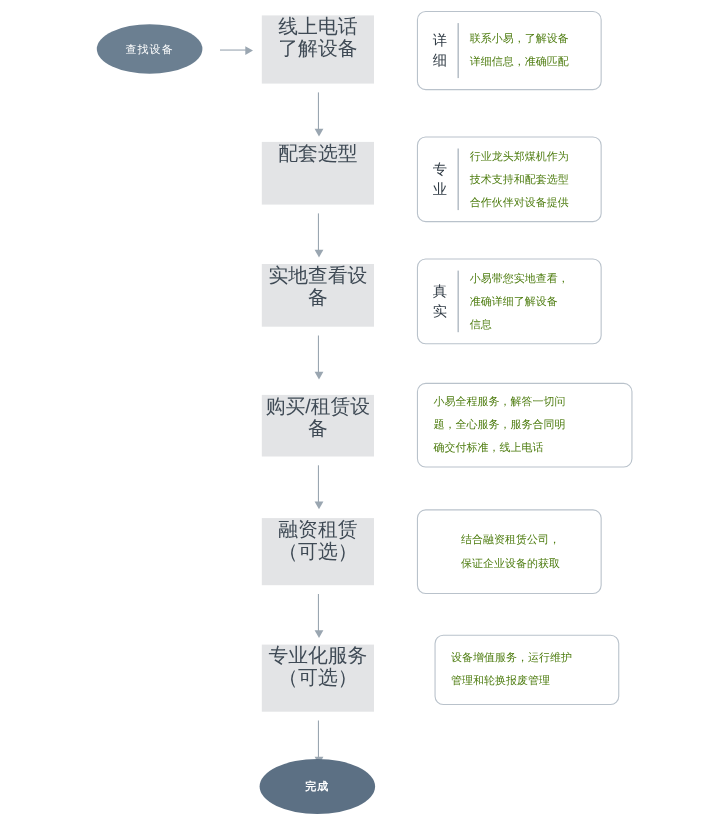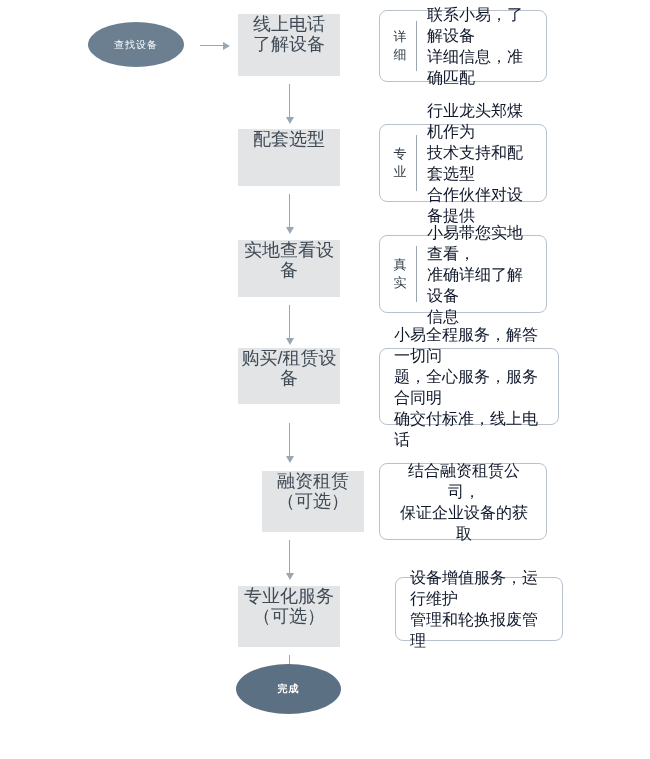--- a/index.html
+++ b/index.html
@@ -73,23 +73,23 @@
     margin-right: 8px;
   }
   .note-sep {
     width: 1px;
     align-self: stretch;
     background: #9aa6b1;
     margin: 2px 10px 2px 0;
     flex: 0 0 1px;
   }
   .note-text {
-    font-size: 16px;
+    font-size: 10px;
     line-height: 21px;
-    color: #0f172a;
+    color: #4d7c0f;
     flex: 1 1 auto;
   }
   .note.plain .note-text {
     padding-left: 2px;
   }
   
   .arrow-v {
     position: absolute;
     width: 1px;
     background: #9aa6b1;
@@ -186,36 +186,36 @@
     <div class="note-sep"></div>
     <div class="note-text">
       <div>小易带您实地查看，</div>
       <div>准确详细了解设备</div>
       <div>信息</div>
     </div>
   </div>
 
   <div class="arrow-v" style="left:289px; top:305px; height:34px;"></div>
 
-  <div class="node box" style="left:238px; top:348px; width:102px; height:56px;">
+  <div class="node box" style="left:238px; top:359px; width:102px; height:56px;">
     <div>
       <div>购买/租赁设备</div>
     </div>
   </div>
-  <div class="node note plain" style="left:379px; top:348px; width:180px; height:77px;">
+  <div class="node note plain" style="left:379px; top:348px; width:196px; height:77px;">
     <div class="note-text">
       <div>小易全程服务，解答一切问</div>
       <div>题，全心服务，服务合同明</div>
       <div>确交付标准，线上电话</div>
     </div>
   </div>
 
   <div class="arrow-v" style="left:289px; top:423px; height:34px;"></div>
 
-  <div class="node box" style="left:238px; top:471px; width:102px; height:61px;margin-left:24px;">
+  <div class="node box" style="left:238px; top:471px; width:102px; height:61px;">
     <div>
       <div>融资租赁</div>
       <div>（可选）</div>
     </div>
   </div>
   <div class="node note plain" style="left:379px; top:463px; width:168px; height:77px;text-align:center;">
     <div class="note-text">
       <div>结合融资租赁公司，</div>
       <div>保证企业设备的获取</div>
     </div>
@@ -231,17 +231,17 @@
   </div>
   <div class="node note plain" style="left:395px; top:577px; width:168px; height:64px;">
     <div class="note-text">
       <div>设备增值服务，运行维护</div>
       <div>管理和轮换报废管理</div>
     </div>
   </div>
 
   <div class="arrow-v" style="left:289px; top:655px; height:34px;"></div>
 
-  <div class="node ellipse end" style="left:236px; top:664px; width:105px; height:50px;">
+  <div class="node ellipse end" style="left:236px; top:690px; width:105px; height:50px;">
     <span>完成</span>
   </div>
 
 </div>
 
 </body></html>

